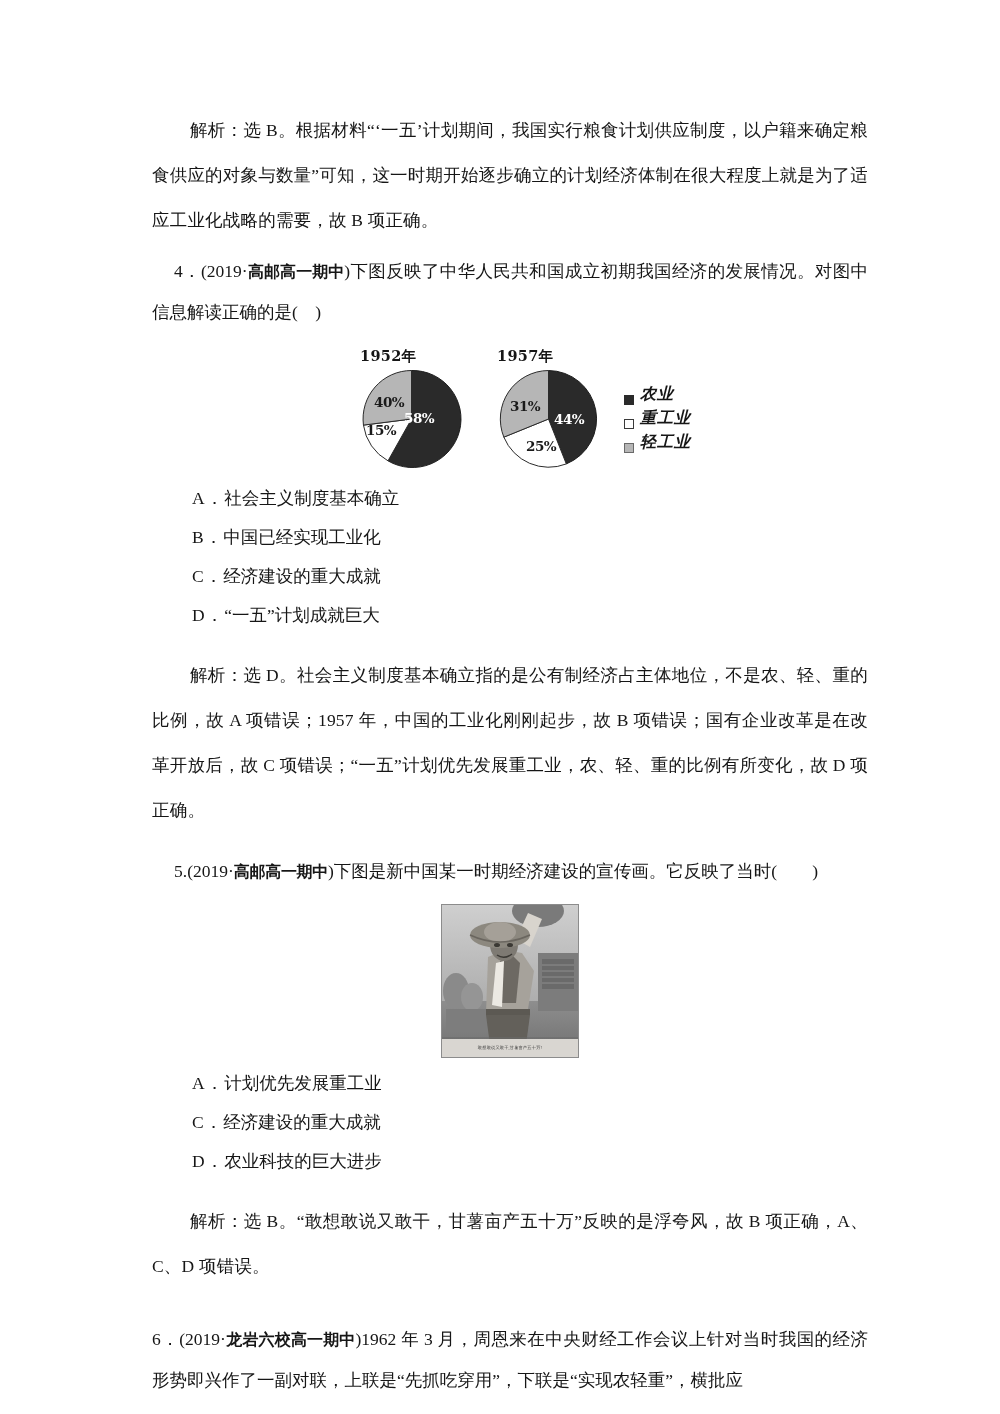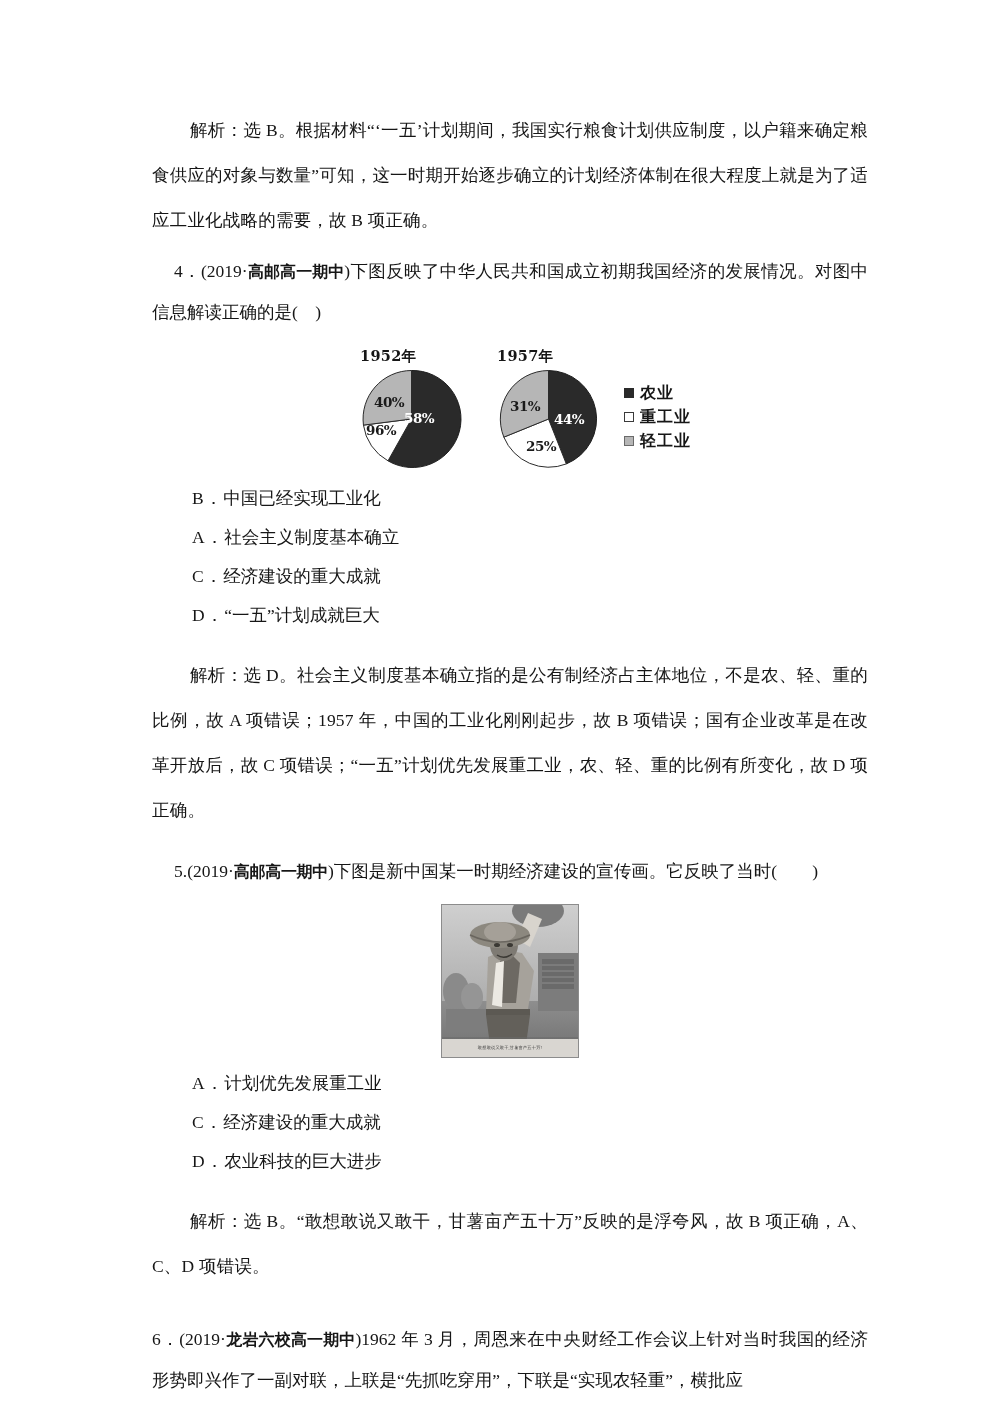--- a/index.html
+++ b/index.html
@@ -109,22 +109,23 @@
   .pie-label.on-light { color: #1a1a1a; }
 
   .legend {
     position: absolute;
     left: 472px;
     top: 34px;
     width: 140px;
   }
   .legend-row {
     display: flex;
-    align-items: center;
+    align-items: flex-end;
     height: 24px;
+    font-style: italic;
   }
   .legend-swatch {
     width: 10px;
     height: 10px;
     margin-right: 6px;
     box-sizing: border-box;
     flex: 0 0 auto;
   }
   .sw-black { background: #2a2a2a; border: 1px solid #2a2a2a; }
   .sw-white { background: #ffffff; border: 1px solid #3a3a3a; }
@@ -187,21 +188,21 @@
         <div class="pie-wrap">
           <svg class="pie-svg" width="103" height="98" viewBox="0 0 103 98">
 
             <path d="M51.5 49 L51.5 0.5 A48.5 48.5 0 1 1 28.0 90.85 Z" fill="#2a2a2a" stroke="#1d1d1d" stroke-width="1"></path>
 
             <path d="M51.5 49 L28.0 90.85 A48.5 48.5 0 0 1 3.44 55.11 Z" fill="#ffffff" stroke="#2b2b2b" stroke-width="1"></path>
 
             <path d="M51.5 49 L3.44 55.11 A48.5 48.5 0 0 1 51.5 0.5 Z" fill="#b6b6b6" stroke="#2b2b2b" stroke-width="1"></path>
           </svg>
           <span class="pie-label on-dark" style="left:44px; top:40px;">58%</span>
-          <span class="pie-label on-light" style="left:6px; top:52px;">96%</span>
+          <span class="pie-label on-light" style="left:6px; top:52px;">15%</span>
           <span class="pie-label on-light" style="left:14px; top:24px;">40%</span>
         </div>
       </div>
 
       <div class="pie-group g2">
         <div class="pie-title">1957年</div>
         <div class="pie-wrap">
           <svg class="pie-svg" width="103" height="98" viewBox="0 0 103 98">
 
             <path d="M51.5 49 L51.5 0.5 A48.5 48.5 0 0 1 69.32 93.93 Z" fill="#2a2a2a" stroke="#1d1d1d" stroke-width="1"></path>
@@ -226,24 +227,24 @@
           <span class="legend-text">重工业</span>
         </div>
         <div class="legend-row">
           <span class="legend-swatch sw-gray"></span>
           <span class="legend-text">轻工业</span>
         </div>
       </div>
     </div>
 
     <div class="opt">
+      <span class="lbl">A．</span><span>社会主义制度基本确立</span>
+    </div>
+    <div class="opt">
       <span class="lbl">B．</span><span>中国已经实现工业化</span>
-    </div>
-    <div class="opt">
-      <span class="lbl">A．</span><span>社会主义制度基本确立</span>
     </div>
     <div class="opt">
       <span class="lbl">C．</span><span>经济建设的重大成就</span>
     </div>
     <div class="opt">
       <span class="lbl">D．</span><span>“一五”计划成就巨大</span>
     </div>
 
     <div class="gap-md"></div>
 

